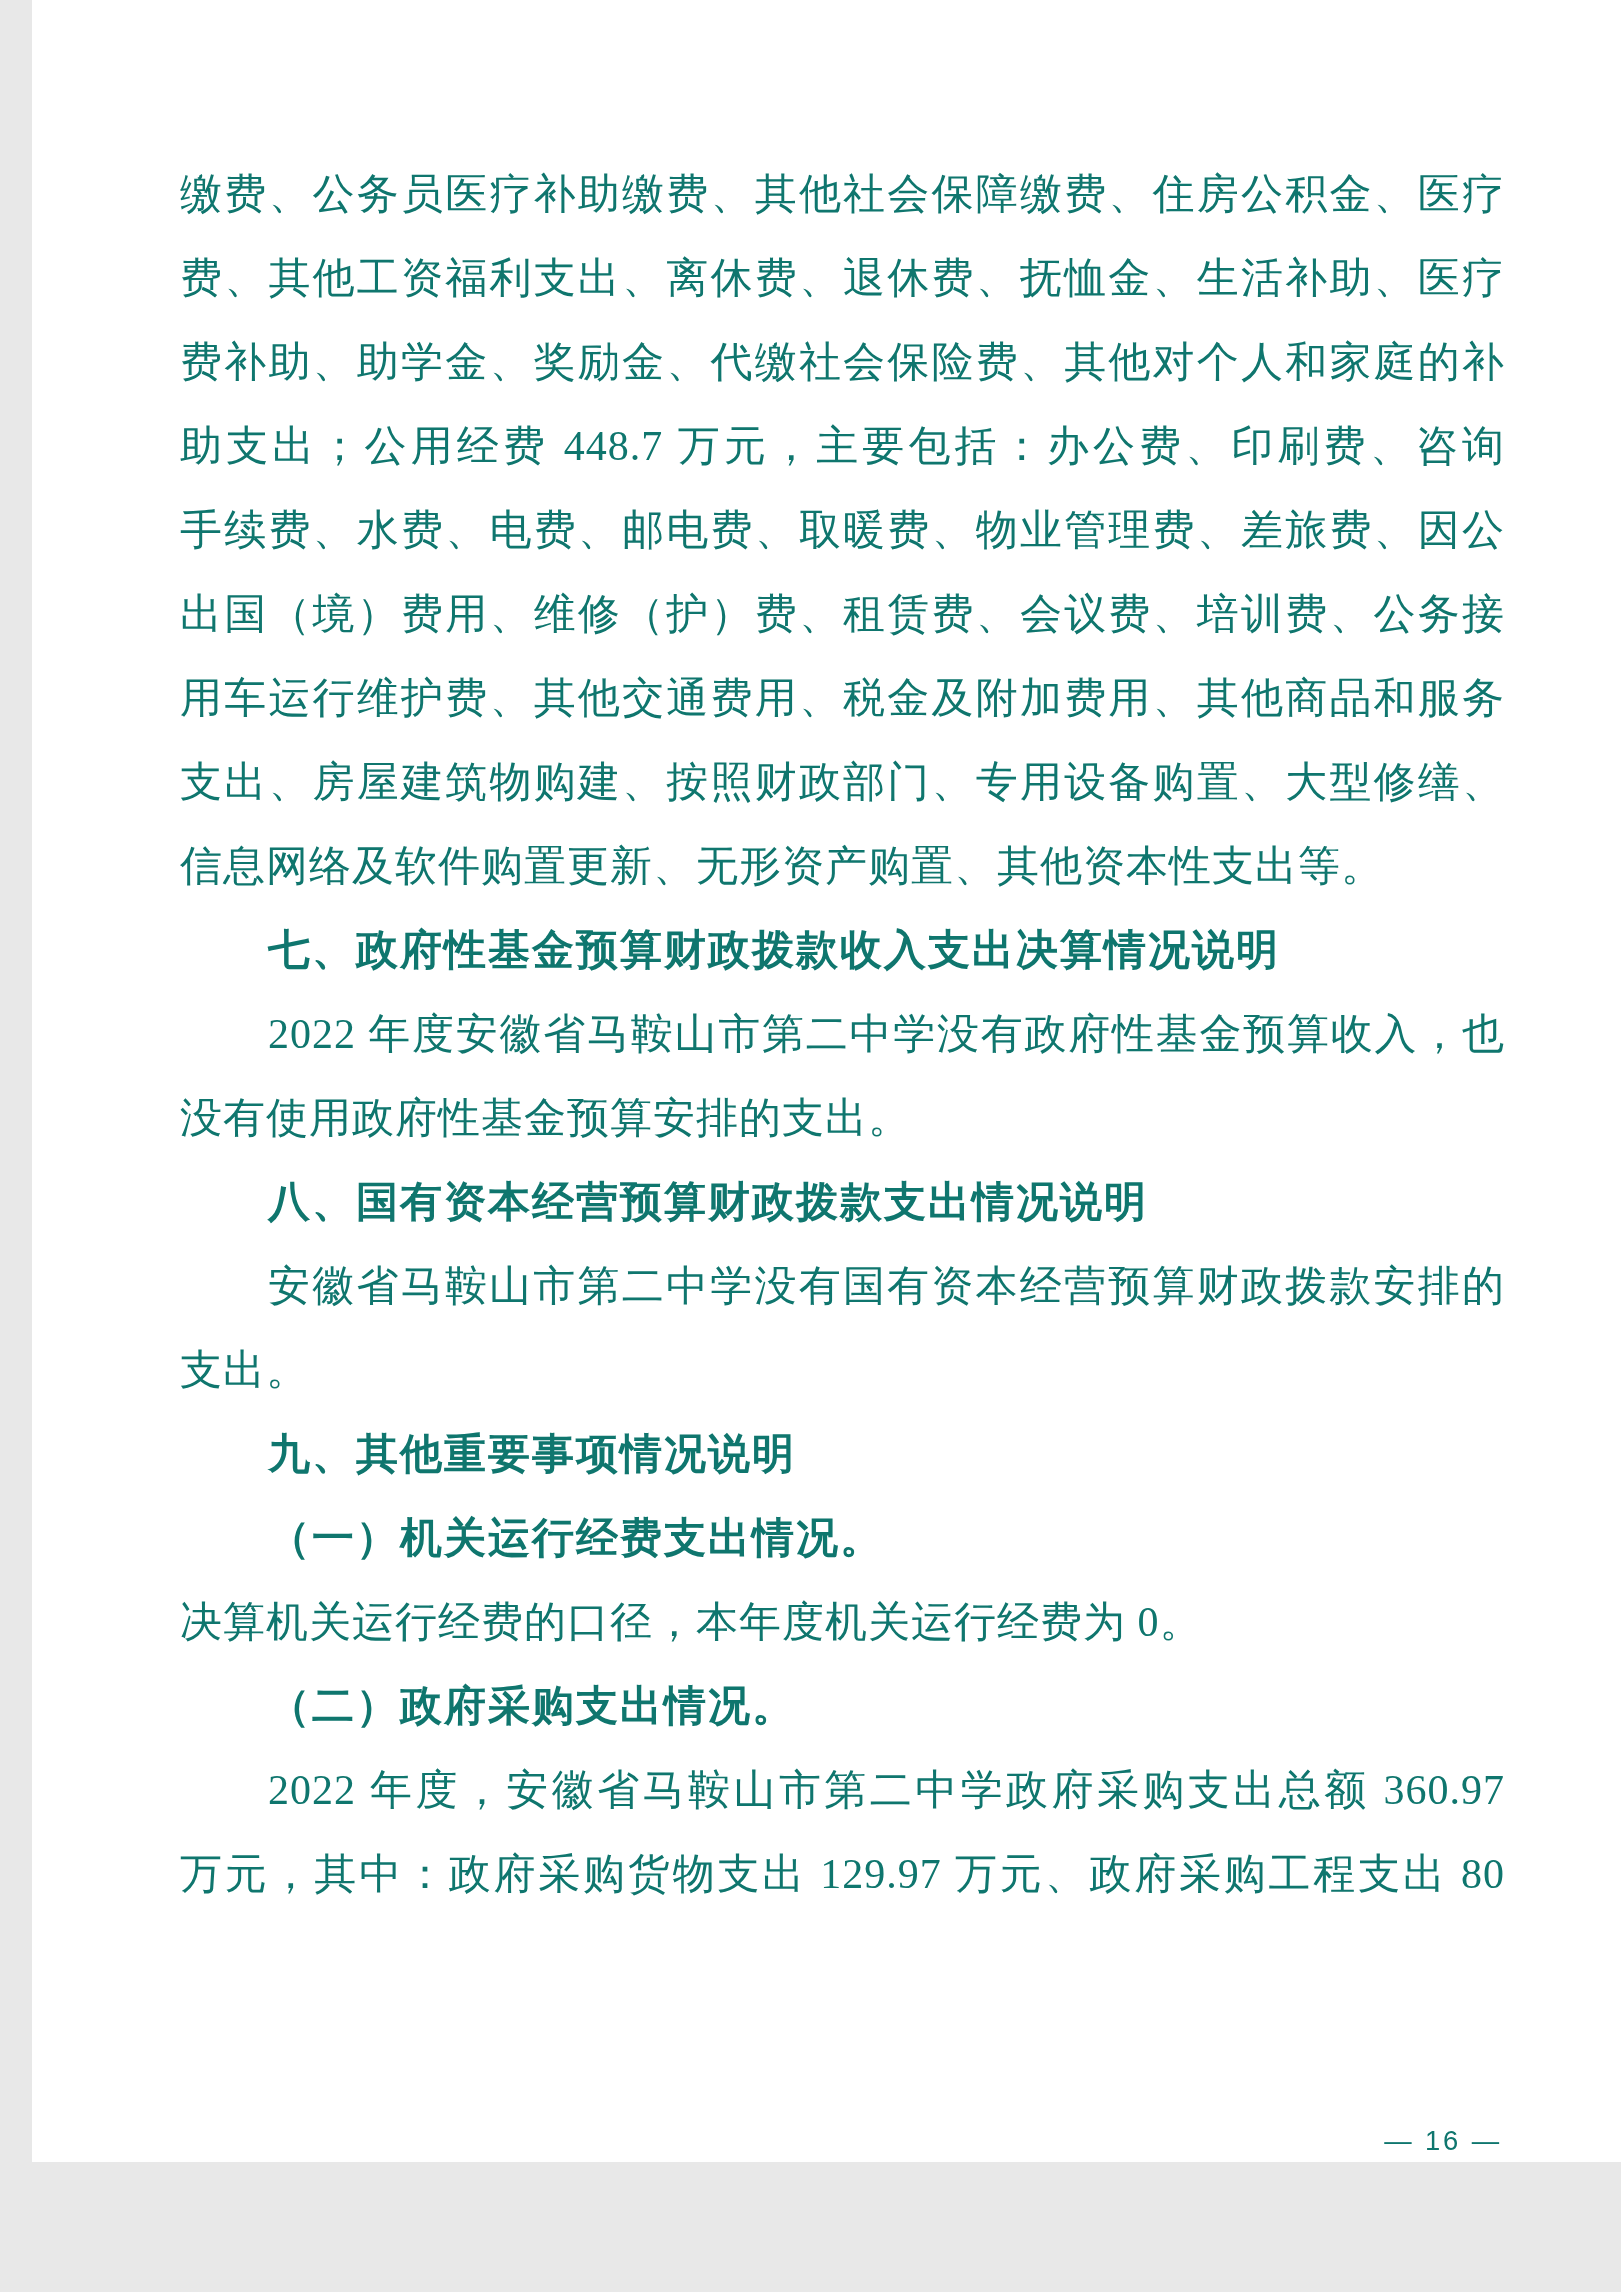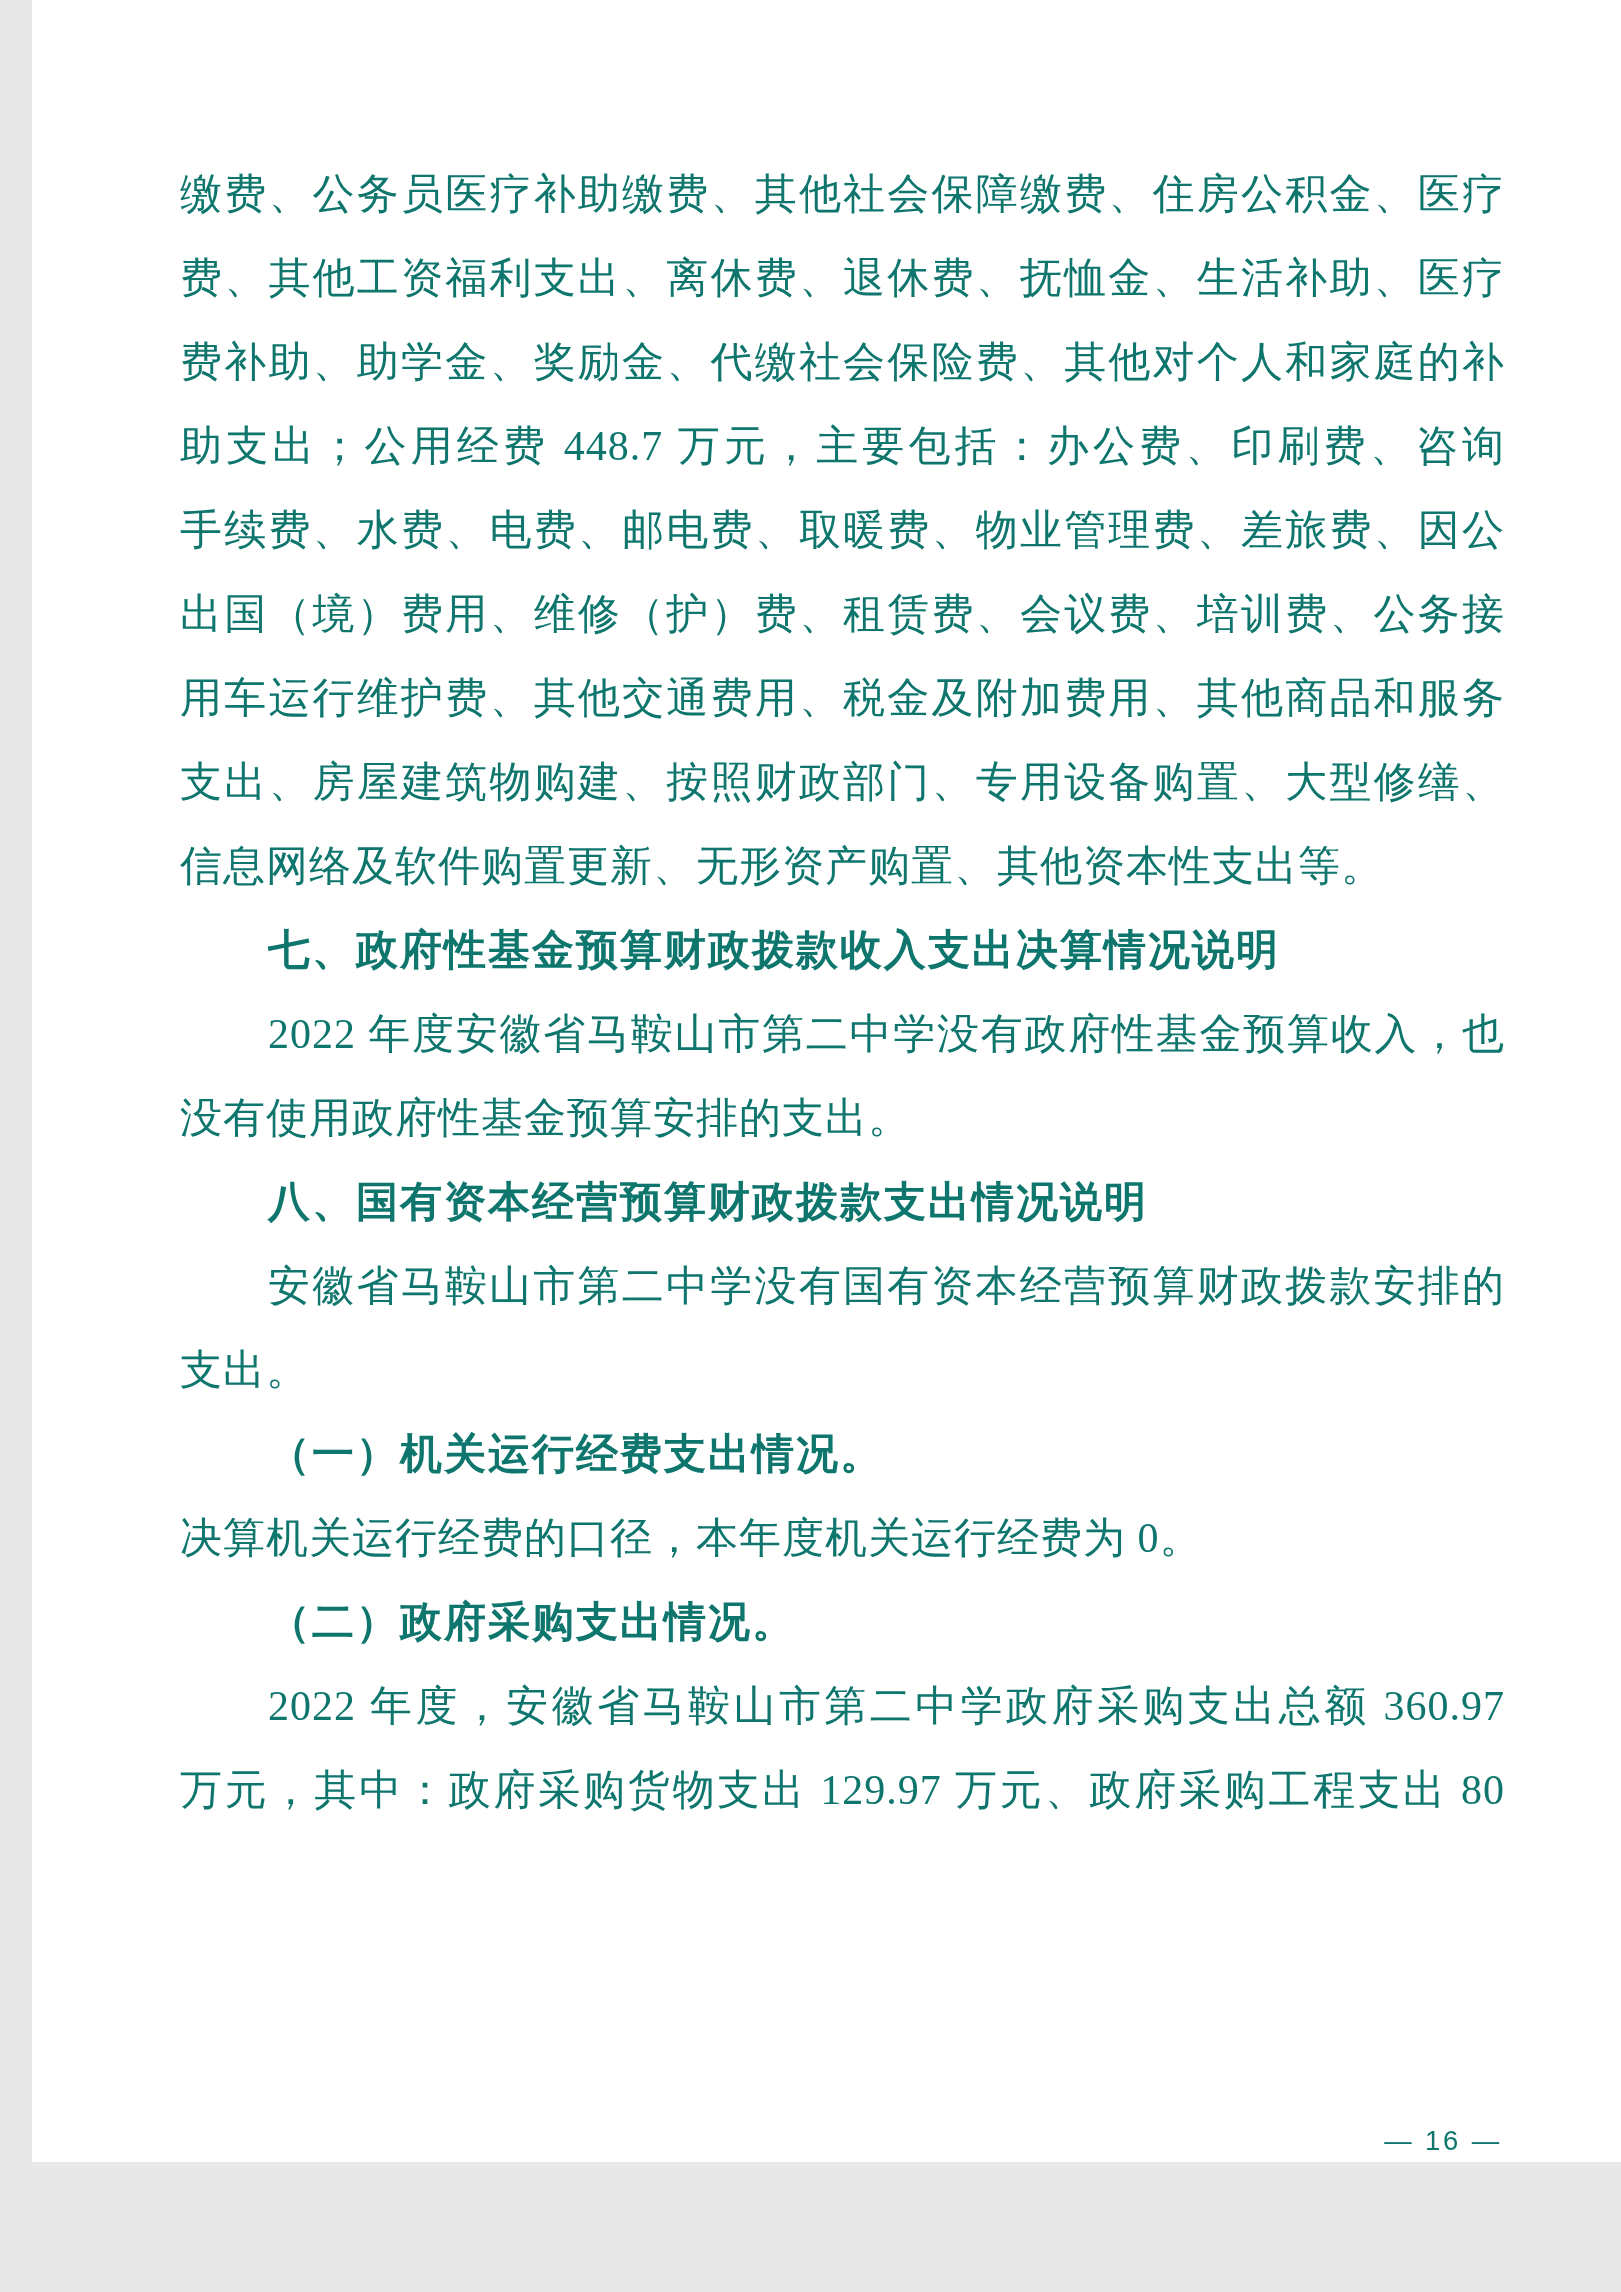--- a/index.html
+++ b/index.html
@@ -74,20 +74,21 @@
     <div class="ln h ind">七、政府性基金预算财政拨款收入支出决算情况说明</div>
 
     <div class="ln j ind">2022 年度安徽省马鞍山市第二中学没有政府性基金预算收入，也</div>
     <div class="ln">没有使用政府性基金预算安排的支出。</div>
 
     <div class="ln h ind">八、国有资本经营预算财政拨款支出情况说明</div>
 
     <div class="ln j ind">安徽省马鞍山市第二中学没有国有资本经营预算财政拨款安排的</div>
     <div class="ln">支出。</div>
 
+    <div class="ln h ind">九、其他重要事项情况说明</div>
 
     <div class="ln h ind">（一）机关运行经费支出情况。</div>
 
     <div class="ln">决算机关运行经费的口径，本年度机关运行经费为 0。</div>
 
     <div class="ln h ind">（二）政府采购支出情况。</div>
 
     <div class="ln j ind">2022 年度，安徽省马鞍山市第二中学政府采购支出总额 360.97</div>
     <div class="ln j">万元，其中：政府采购货物支出 129.97 万元、政府采购工程支出 80</div>
 

